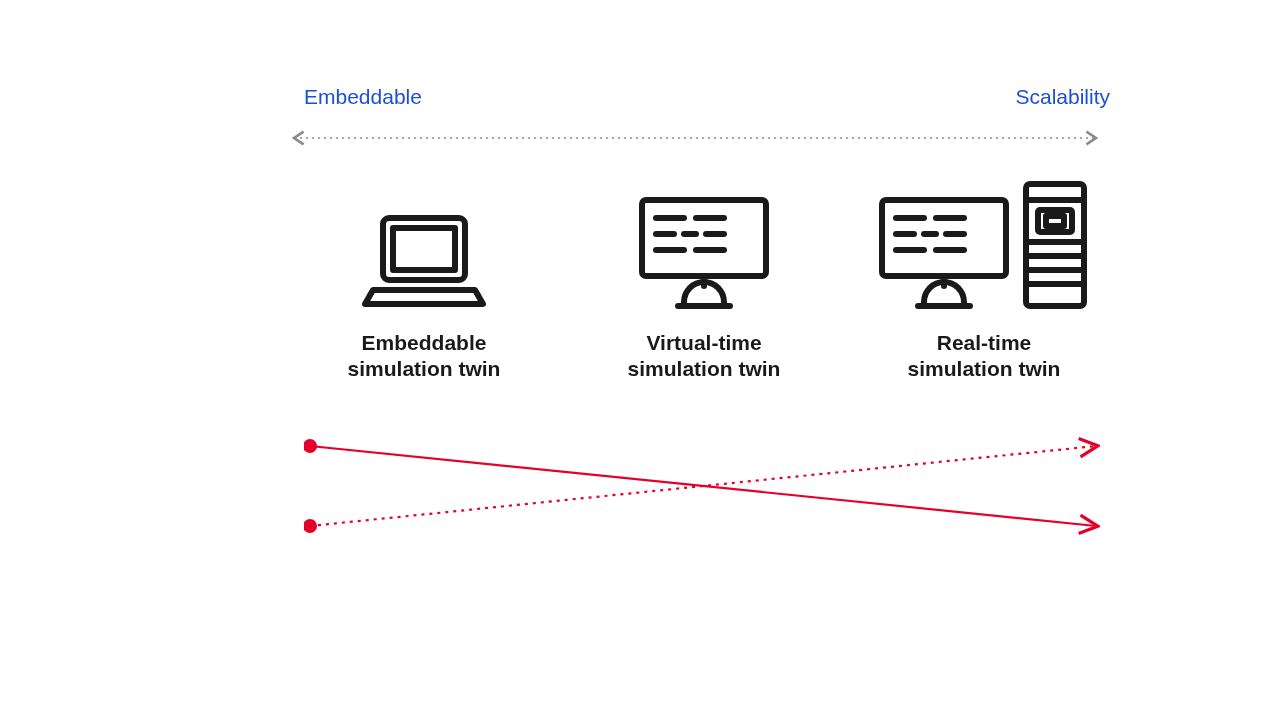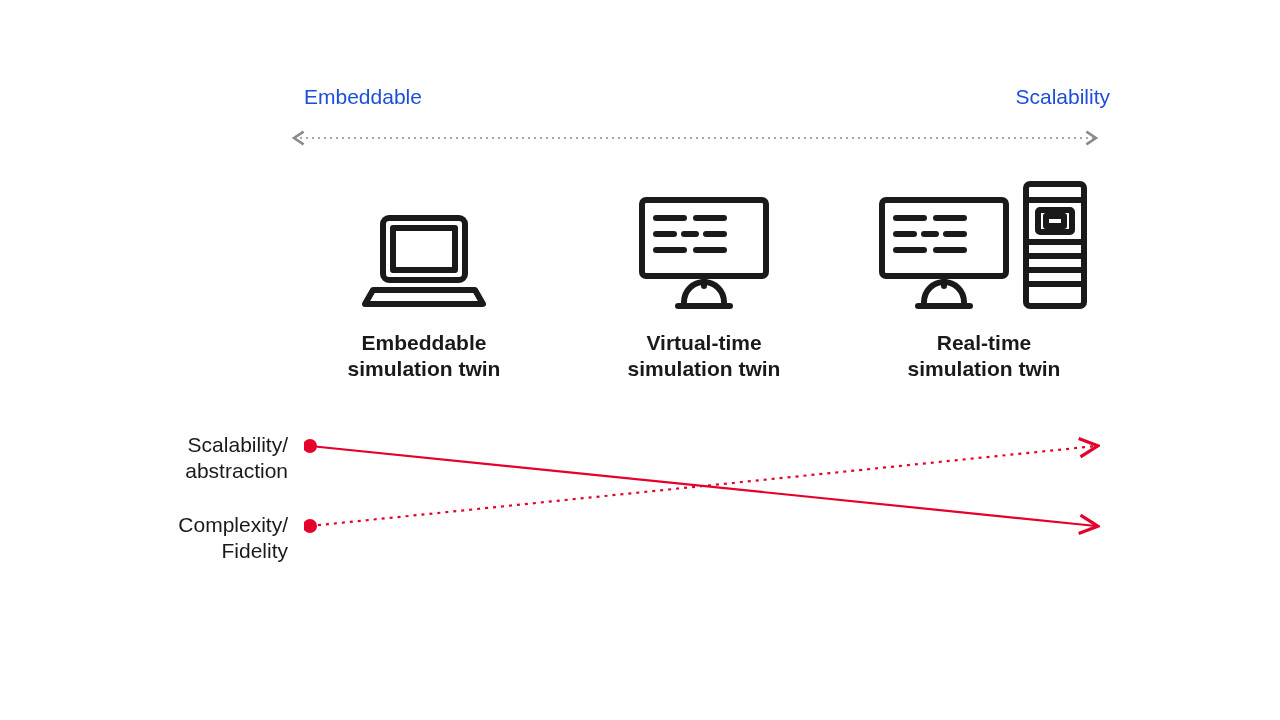--- a/index.html
+++ b/index.html
@@ -176,28 +176,20 @@
         </svg>
       </div>
       <div class="item-label">
         <span>Real-time</span><br>
         <span>simulation twin</span>
       </div>
     </div>
 
   </div>
 
-  <div class="dim-labels dim-scal">
-    <span>Scalability/</span><br>
-    <span>abstraction</span>
-  </div>
-  <div class="dim-labels dim-comp">
-    <span>Complexity/</span><br>
-    <span>Fidelity</span>
-  </div>
 
   <svg class="dim-graph" viewBox="0 0 800 120">
     <defs>
       <marker id="redArrow" viewBox="0 0 12 12" refX="10" refY="6" markerWidth="10" markerHeight="10" orient="auto">
         <path d="M1 1 L11 6 L1 11" fill="none" stroke="#E4002B" stroke-width="1.8"></path>
       </marker>
     </defs>
 
     <circle cx="6" cy="14" r="7" fill="#E4002B"></circle>
     <line x1="6" y1="14" x2="792" y2="94" stroke="#E4002B" stroke-width="2.2" marker-end="url(#redArrow)"></line>

